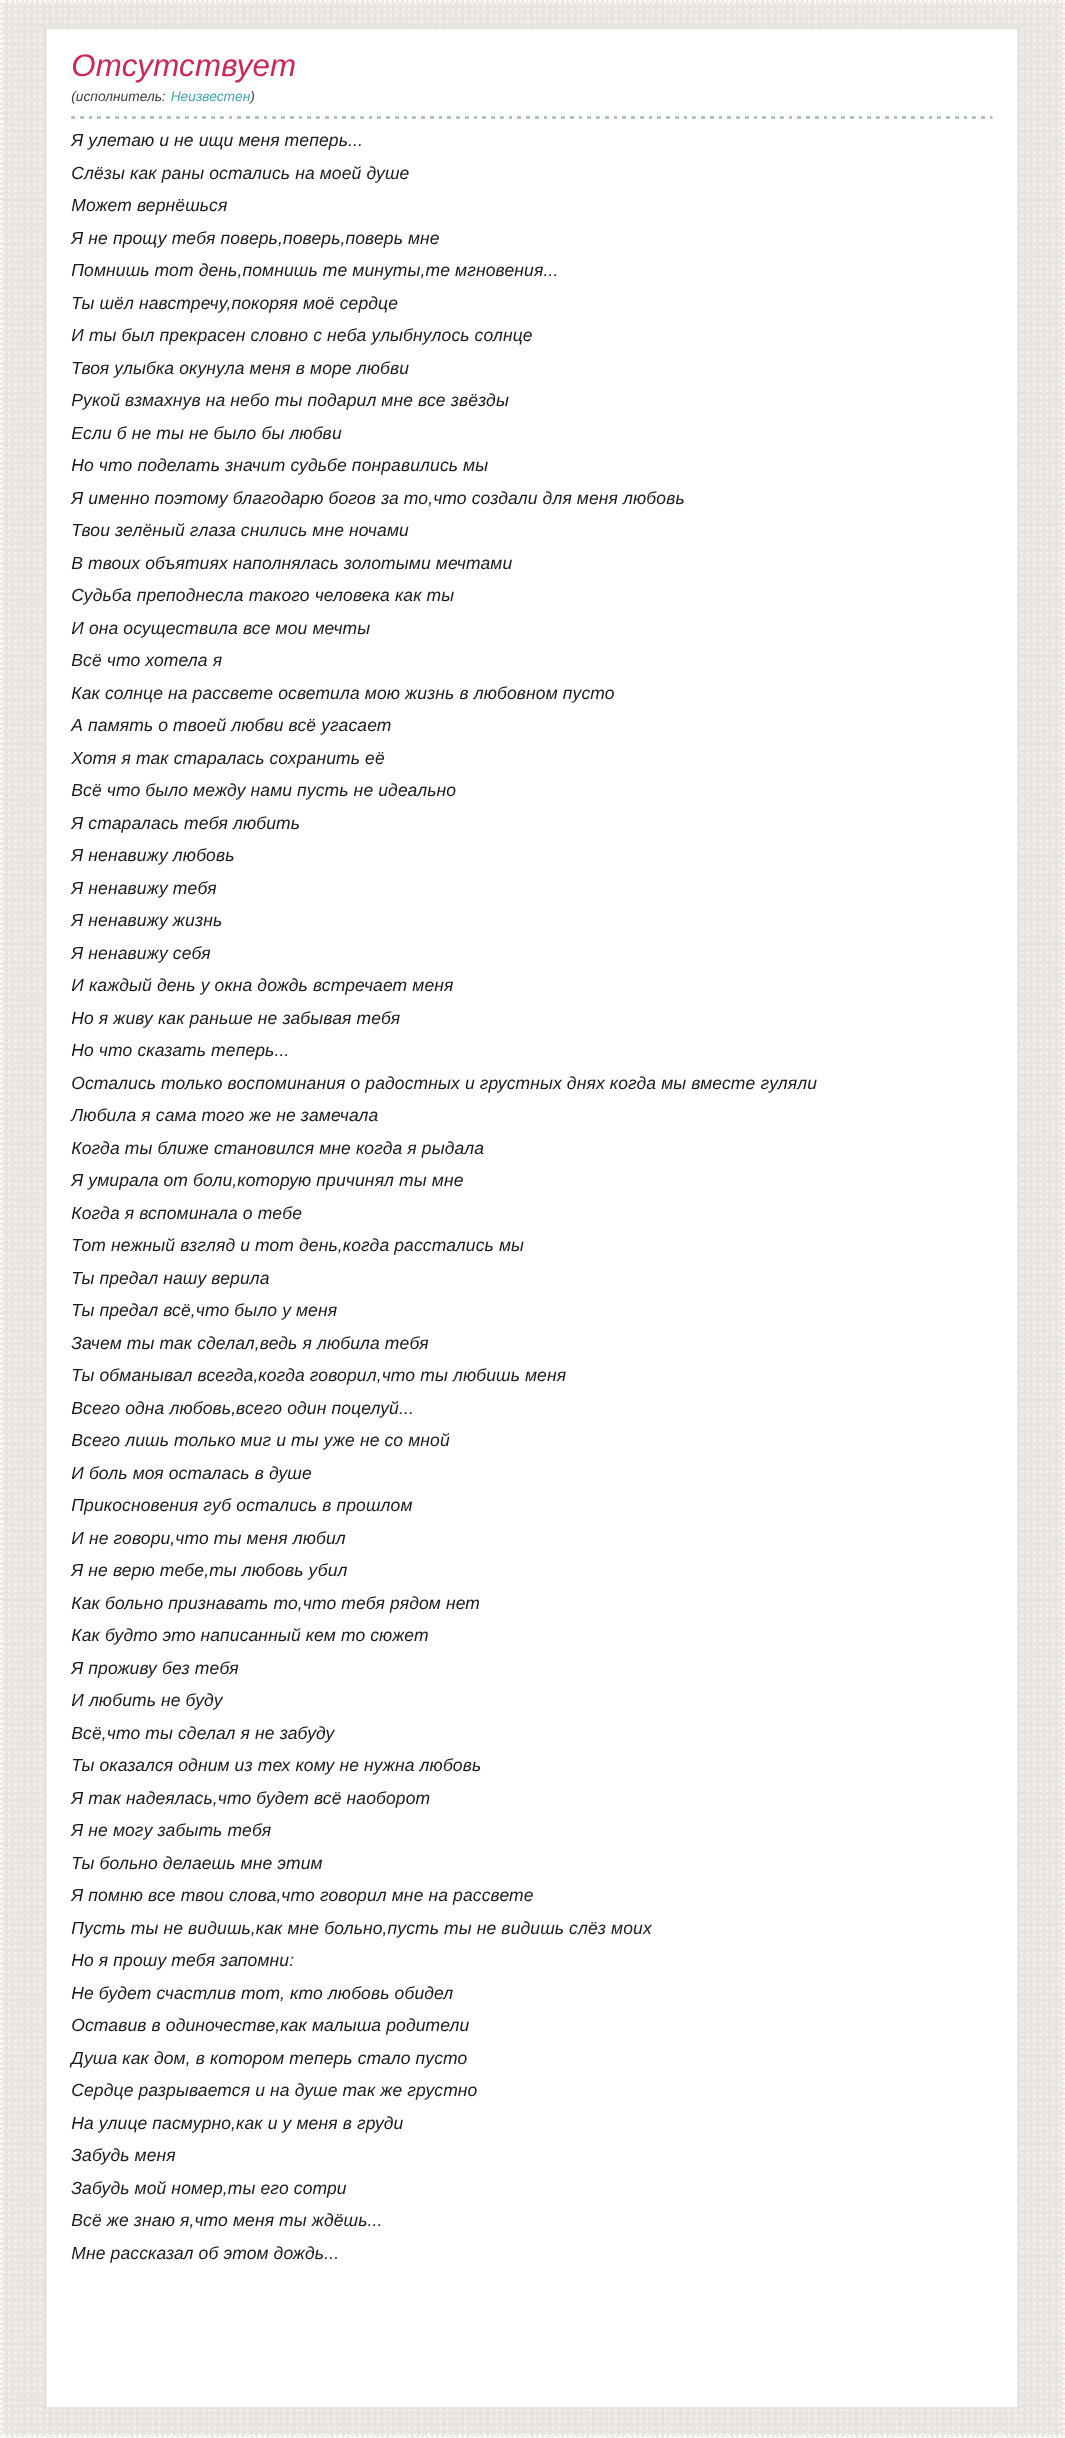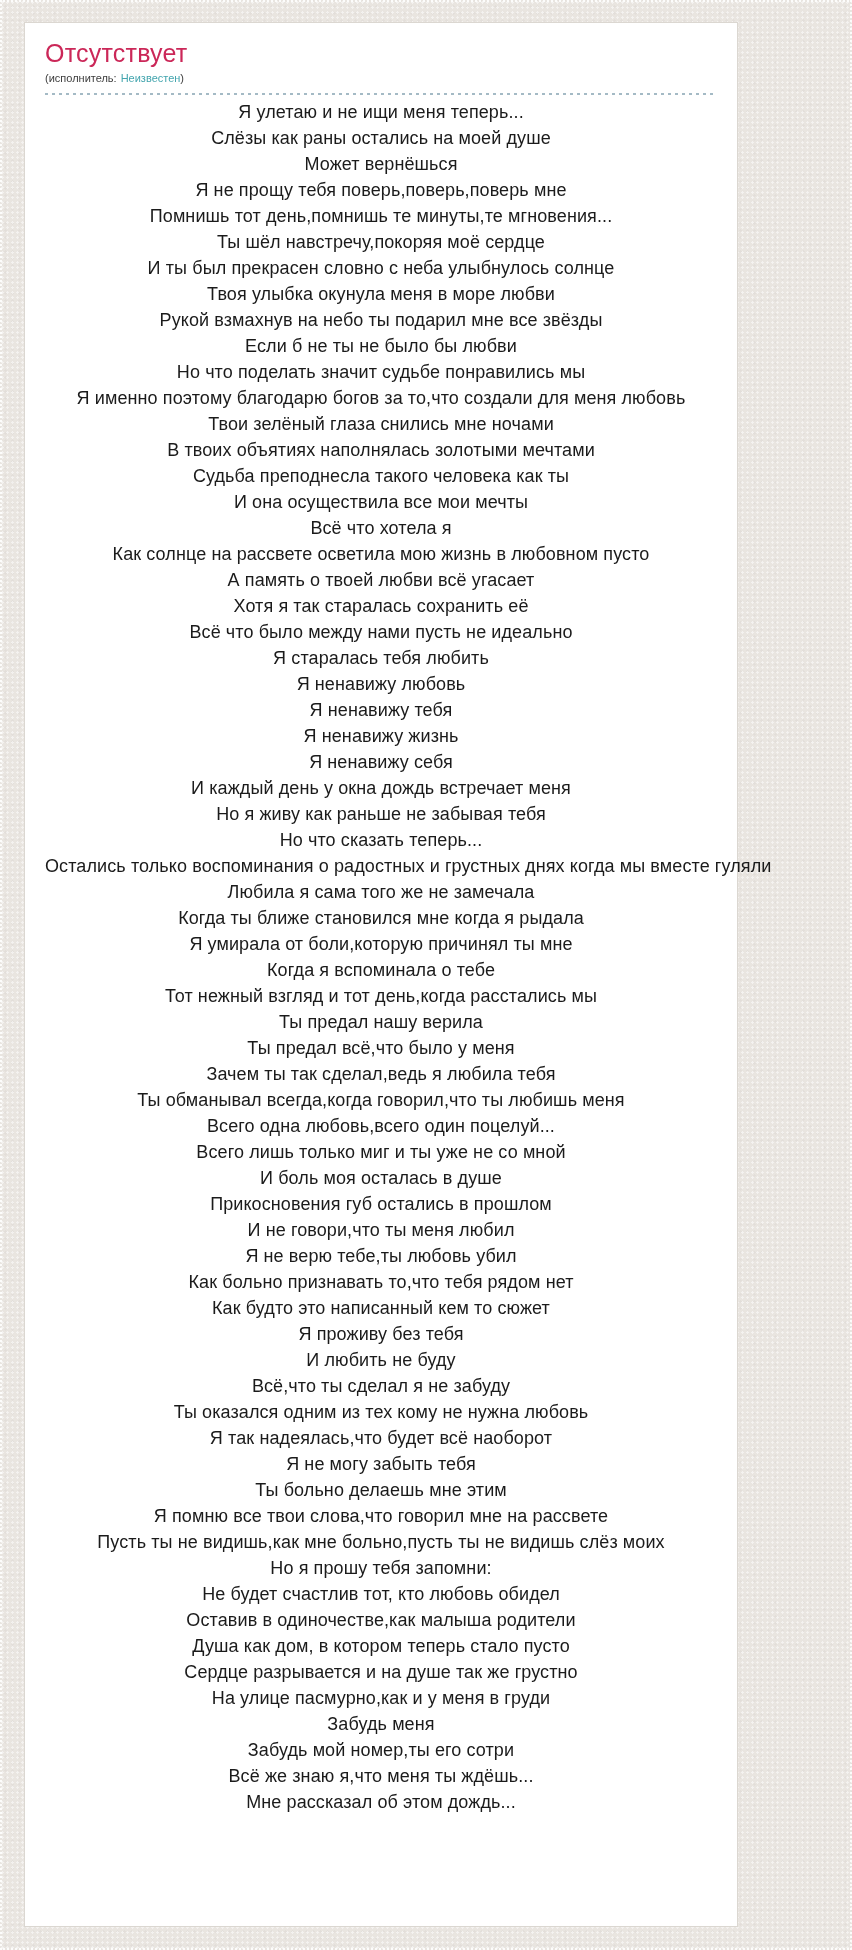--- a/index.html
+++ b/index.html
@@ -25,26 +25,27 @@
     background-size:5px 5px,7px 7px;
     background-position:0 0,2px 3px;
   }
   .edge-frame{
     position:absolute;inset:0;
     border:2px dotted rgba(255,255,255,.9);
     pointer-events:none;
   }
   .card{
     position:absolute;
-    left:24px;top:22px;
-    width:714px;height:1905px;
+    left:36px;top:22px;
+    width:779px;height:1905px;
     background:var(--card-bg);
     border:1px solid var(--card-border);
     padding:16px 20px 0 20px;
     overflow:visible;
+    font-style:italic;
   }
   .song-title{
     font-size:25px;
     font-weight:400;
     line-height:28px;
     color:var(--title);
     letter-spacing:.2px;
   }
   .artist-line{
     margin-top:2px;
@@ -59,25 +60,24 @@
     margin-left:4px;
     cursor:pointer;
   }
   .separator{
     height:2px;
     width:100%;
     background-image:repeating-linear-gradient(to right,var(--separator) 0 3px,transparent 3px 7px);
   }
   .lyrics{
     margin-top:4px;
-    font-size:18px;
+    font-size:14px;
     line-height:26px;
     color:var(--lyrics-text);
     letter-spacing:.1px;
-    text-align:center;
   }
   .lyric-line{
     white-space:pre;
   }
 </style>
 </head>
 <body>
 
 <div class="edge-frame"></div>
 

